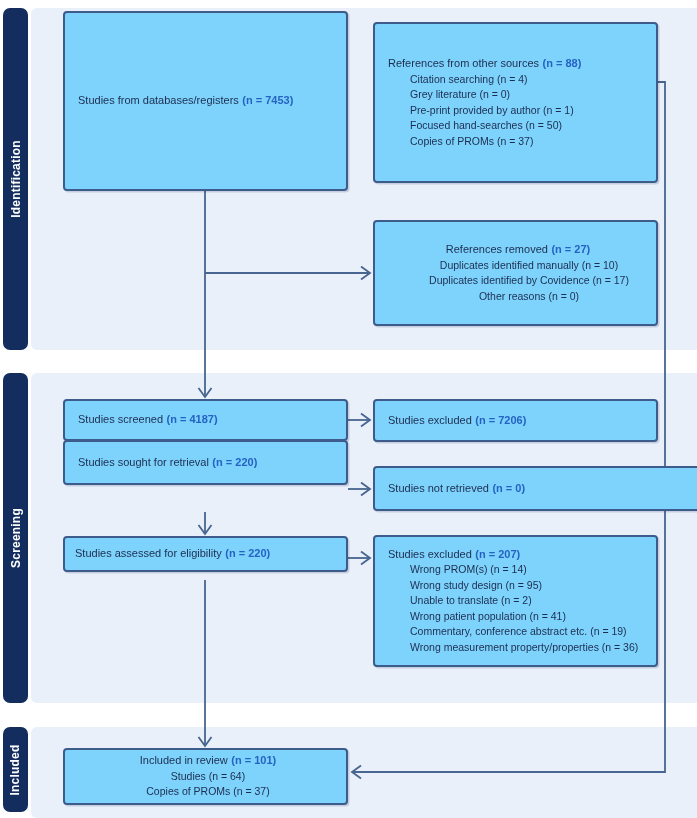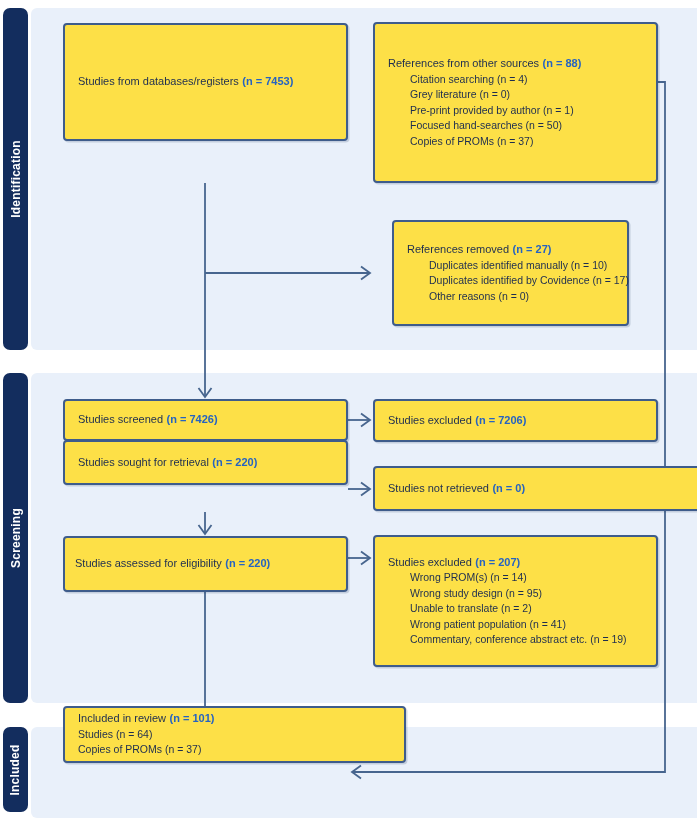--- a/index.html
+++ b/index.html
@@ -23,39 +23,39 @@
     display:flex;align-items:center;justify-content:center;}
   .stagebar-identification{top:8px;height:342px;}
   .stagebar-screening{top:373px;height:330px;}
   .stagebar-included{top:727px;height:85px;}
   .stagebar .vlabel{transform:rotate(-90deg);white-space:nowrap;color:#ffffff;
     font-size:12px;font-weight:bold;letter-spacing:.2px;}
 
   svg.arrows{position:absolute;left:0;top:0;width:697px;height:818px;pointer-events:none;}
   svg.arrows path{stroke:var(--arrow);stroke-width:1.8;fill:none;}
 
-  .box{position:absolute;background:#fde047;border:2px solid var(--border);border-radius:4px;
+  .box{position:absolute;background:#7dd3fc;border:2px solid var(--border);border-radius:4px;
     box-shadow:1.5px 1.5px 0 rgba(30,53,92,0.18);
     display:flex;flex-direction:column;justify-content:center;
     padding:4px 8px 4px 13px;color:var(--ink);font-size:11px;line-height:15.5px;}
   .box .titleline{white-space:nowrap;}
   .box .count{font-weight:bold;color:var(--count);margin-left:3.5px;}
   .box .sub{padding-left:22px;font-size:10.5px;white-space:nowrap;}
   .box .flush{padding-left:0;}
 
-  .box-a{left:63px;top:23px;width:285px;height:118px;}
+  .box-a{left:63px;top:11px;width:285px;height:180px;}
   .box-b{left:373px;top:22px;width:285px;height:161px;}
-  .box-c{left:392px;top:220px;width:237px;height:106px;}
+  .box-c{left:373px;top:220px;width:285px;height:106px;text-align:center;}
   .box-d{left:63px;top:399px;width:285px;height:42px;}
   .box-e{left:373px;top:399px;width:285px;height:43px;}
   .box-f{left:63px;top:440px;width:285px;height:45px;}
   .box-g{left:373px;top:466px;width:337px;height:45px;}
-  .box-h{left:63px;top:536px;width:285px;height:56px;padding-left:10px;}
+  .box-h{left:63px;top:536px;width:285px;height:36px;padding-left:10px;}
   .box-i{left:373px;top:535px;width:285px;height:132px;}
-  .box-j{left:63px;top:706px;width:343px;height:57px;}
+  .box-j{left:63px;top:748px;width:285px;height:57px;align-items:center;}
 </style>
 </head>
 <body>
 
 <div class="diagram">
 
   <div class="band band-identification"></div>
   <div class="band band-screening"></div>
   <div class="band band-included"></div>
 
@@ -104,21 +104,21 @@
   </div>
 
   <div class="box box-c">
     <div class="titleline"><span>References removed</span><span class="count">(n = 27)</span></div>
     <div class="sub">Duplicates identified manually (n = 10)</div>
     <div class="sub">Duplicates identified by Covidence (n = 17)</div>
     <div class="sub">Other reasons (n = 0)</div>
   </div>
 
   <div class="box box-d">
-    <div class="titleline"><span>Studies screened</span><span class="count">(n = 7426)</span></div>
+    <div class="titleline"><span>Studies screened</span><span class="count">(n = 4187)</span></div>
   </div>
 
   <div class="box box-e">
     <div class="titleline"><span>Studies excluded</span><span class="count">(n = 7206)</span></div>
   </div>
 
   <div class="box box-f">
     <div class="titleline"><span>Studies sought for retrieval</span><span class="count">(n = 220)</span></div>
   </div>
 
@@ -130,20 +130,21 @@
     <div class="titleline"><span>Studies assessed for eligibility</span><span class="count">(n = 220)</span></div>
   </div>
 
   <div class="box box-i">
     <div class="titleline"><span>Studies excluded</span><span class="count">(n = 207)</span></div>
     <div class="sub">Wrong PROM(s) (n = 14)</div>
     <div class="sub">Wrong study design (n = 95)</div>
     <div class="sub">Unable to translate (n = 2)</div>
     <div class="sub">Wrong patient population (n = 41)</div>
     <div class="sub">Commentary, conference abstract etc. (n = 19)</div>
+    <div class="sub">Wrong measurement property/properties (n = 36)</div>
   </div>
 
   <div class="box box-j">
     <div class="titleline"><span>Included in review</span><span class="count">(n = 101)</span></div>
     <div class="sub flush">Studies (n = 64)</div>
     <div class="sub flush">Copies of PROMs (n = 37)</div>
   </div>
 
 </div>
 

